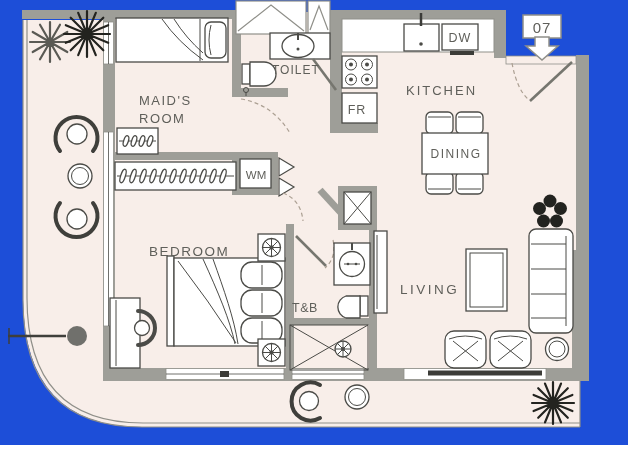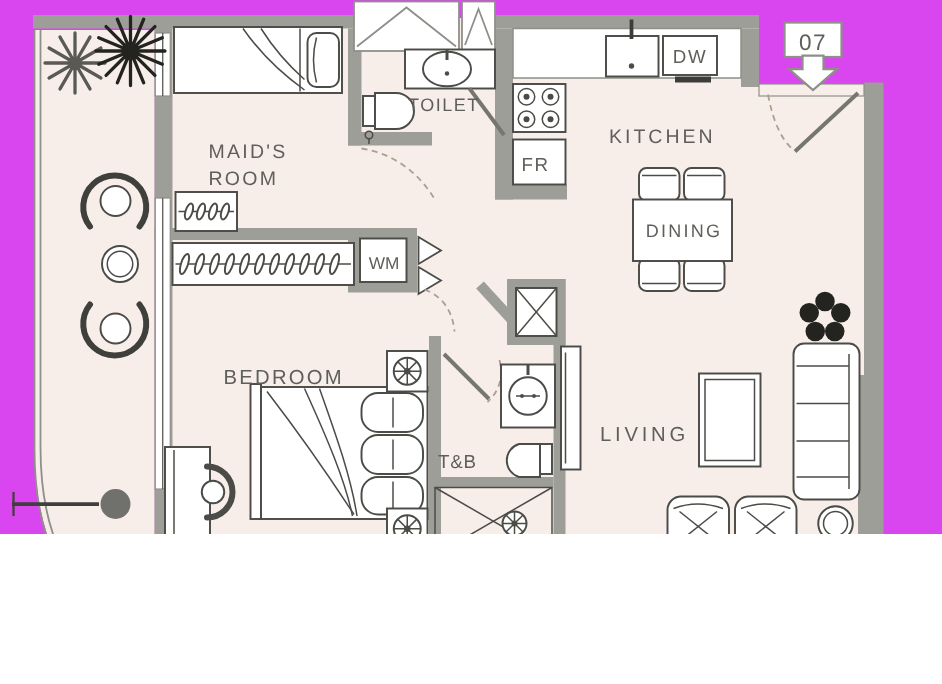--- a/index.html
+++ b/index.html
@@ -1,16 +1,16 @@
 <!DOCTYPE html>
 <html><head>
 <meta charset="utf-8">
 <style>
   html,body{margin:0;padding:0;background:#ffffff;}
-  .stage{position:relative;width:628px;height:356px;background:#d946ef;overflow:hidden;
+  .stage{position:relative;width:628px;height:445px;background:#1d4ed8;overflow:hidden;
          font-family:"Liberation Sans",sans-serif;text-decoration:underline;}
   svg{position:absolute;left:0;top:0;}
   text{fill:#5f5f5a;font-family:"Liberation Sans",sans-serif;}
   .wall{fill:#9e9e98;}
   .floor{fill:#f8eee9;}
   .fixt{fill:#ffffff;stroke:#4b4b47;stroke-width:1.3;}
   .thin{fill:none;stroke:#4b4b47;stroke-width:1;}
   .edge{fill:none;stroke:#8f8f89;stroke-width:1.2;}
   .dash{fill:none;stroke:#ab9f92;stroke-width:1.2;stroke-dasharray:4,3;}
   .leaf{stroke:#76766f;stroke-width:2.6;}

